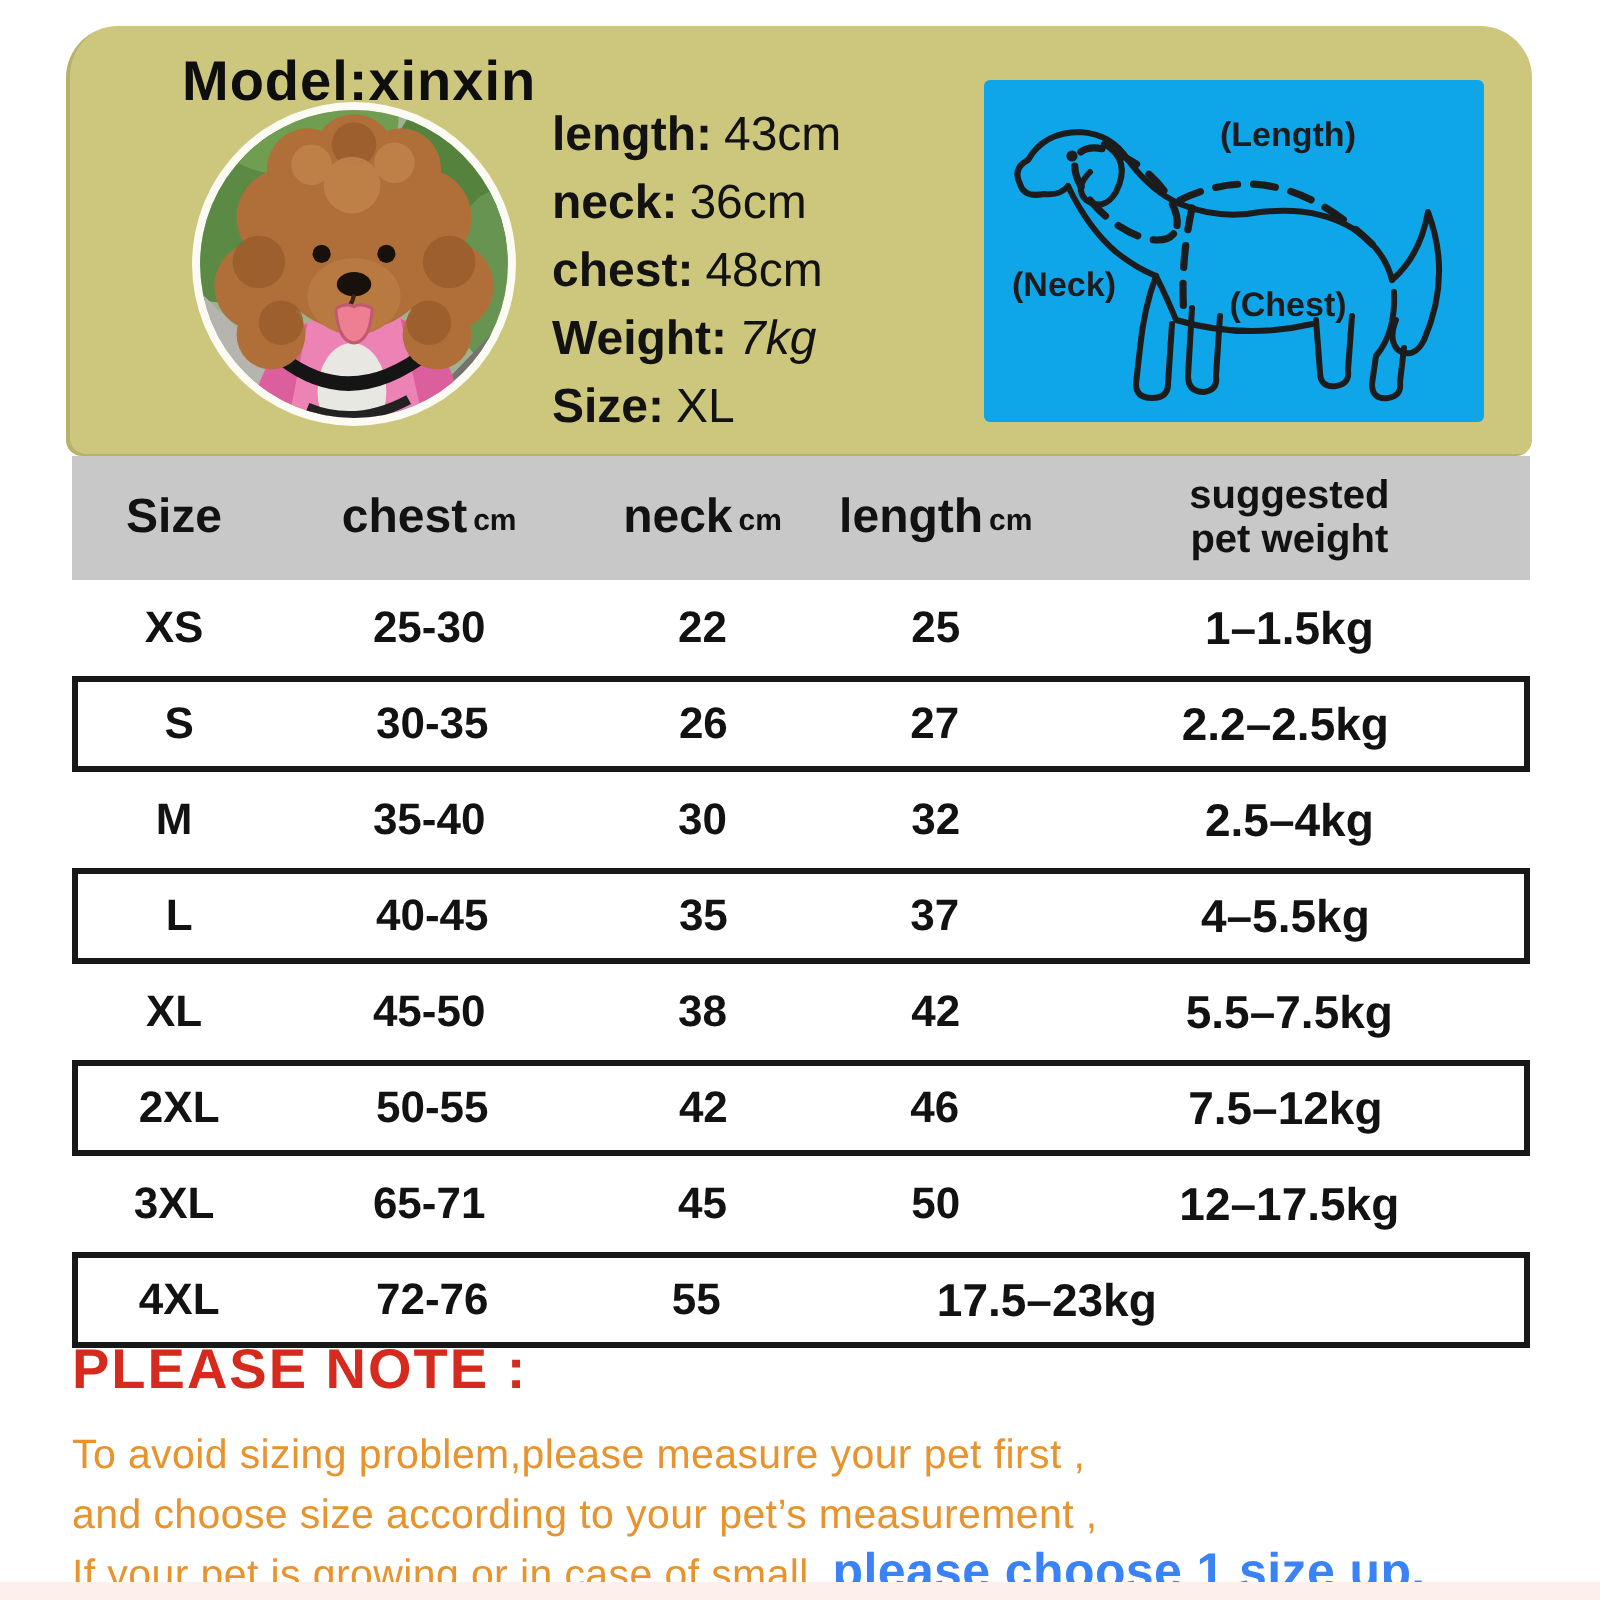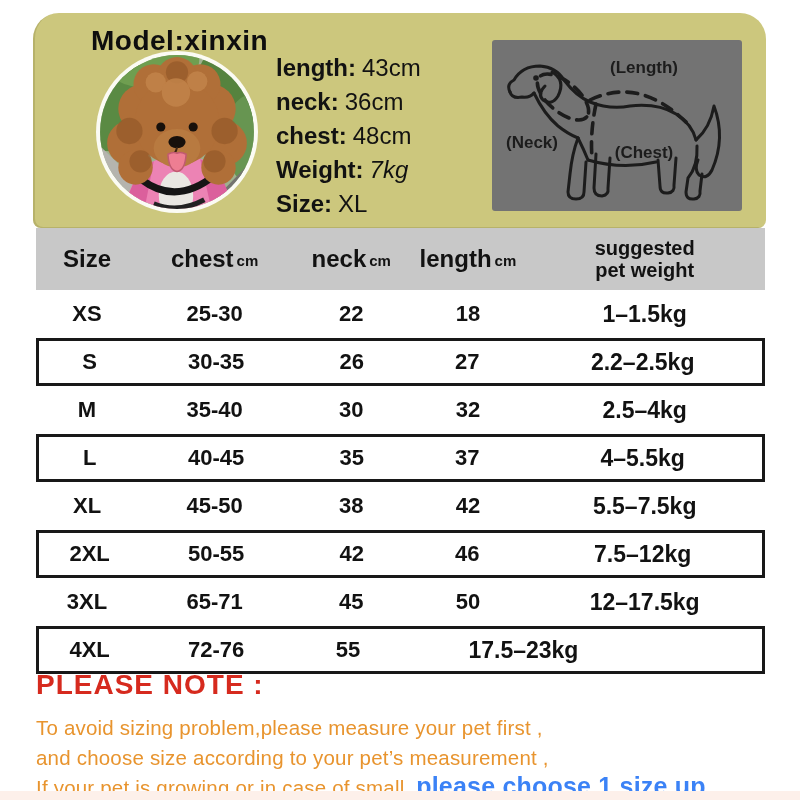--- a/index.html
+++ b/index.html
@@ -10,21 +10,21 @@
   #model-card{position:absolute;left:33px;top:13px;width:733px;height:215px;
     background:#ccc77d;border-radius:26px 26px 8px 8px;
     box-shadow:inset 2px -1px 0 rgba(120,115,50,.25)}
   #model-title{position:absolute;left:58px;top:12px;font-size:28px;font-weight:bold;letter-spacing:.5px;color:#0e0e0e}
   #model-photo{position:absolute;left:62px;top:37px;width:164px;height:164px}
   #measurements{position:absolute;left:243px;top:41px;display:flex;flex-direction:column;gap:7px}
   .m-line{font-size:24px;line-height:27px;white-space:nowrap}
   .m-label{font-weight:bold;margin-right:6px}
   .m-value{font-weight:normal}
   .m-value.italic{font-style:italic}
-  #diagram-box{position:absolute;left:459px;top:27px;width:250px;height:171px;background:#737373;border-radius:3px}
+  #diagram-box{position:absolute;left:459px;top:27px;width:250px;height:171px;background:#0ea5e9;border-radius:3px}
 
   
   #size-table{position:absolute;left:36px;top:228px;width:729px}
   .t-row{display:flex;align-items:center;height:48px;font-weight:bold;font-size:22px}
   #table-header-row{height:62px;background:#c8c8c8;font-size:24px;font-weight:bold}
   .cell{text-align:center}
   .c0{width:14%}.c1{width:21%}.c2{width:16.5%}.c3{width:15.5%}.c4{width:33%;font-size:23px}
   #table-header-row .c4{font-size:20px;line-height:22px;white-space:pre-line}
   .unit{font-size:15px;margin-left:3px;vertical-align:1px}
   .t-row.boxed{border:3px solid #181818}
@@ -145,21 +145,21 @@
         <div class="cell c2"><span>neck</span><span class="unit">cm</span></div>
         <div class="cell c3"><span>length</span><span class="unit">cm</span></div>
         <div class="cell c4"><span>suggested
 pet weight</span></div>
       </div>
     <div>
         <div class="t-row">
           <div class="cell c0">XS</div>
           <div class="cell c1">25-30</div>
           <div class="cell c2">22</div>
-          <div class="cell c3">18</div>
+          <div class="cell c3">25</div>
           <div class="cell c4">1–1.5kg</div>
         </div>
         <div class="t-row boxed">
           <div class="cell c0">S</div>
           <div class="cell c1">30-35</div>
           <div class="cell c2">26</div>
           <div class="cell c3">27</div>
           <div class="cell c4">2.2–2.5kg</div>
         </div>
         <div class="t-row">

